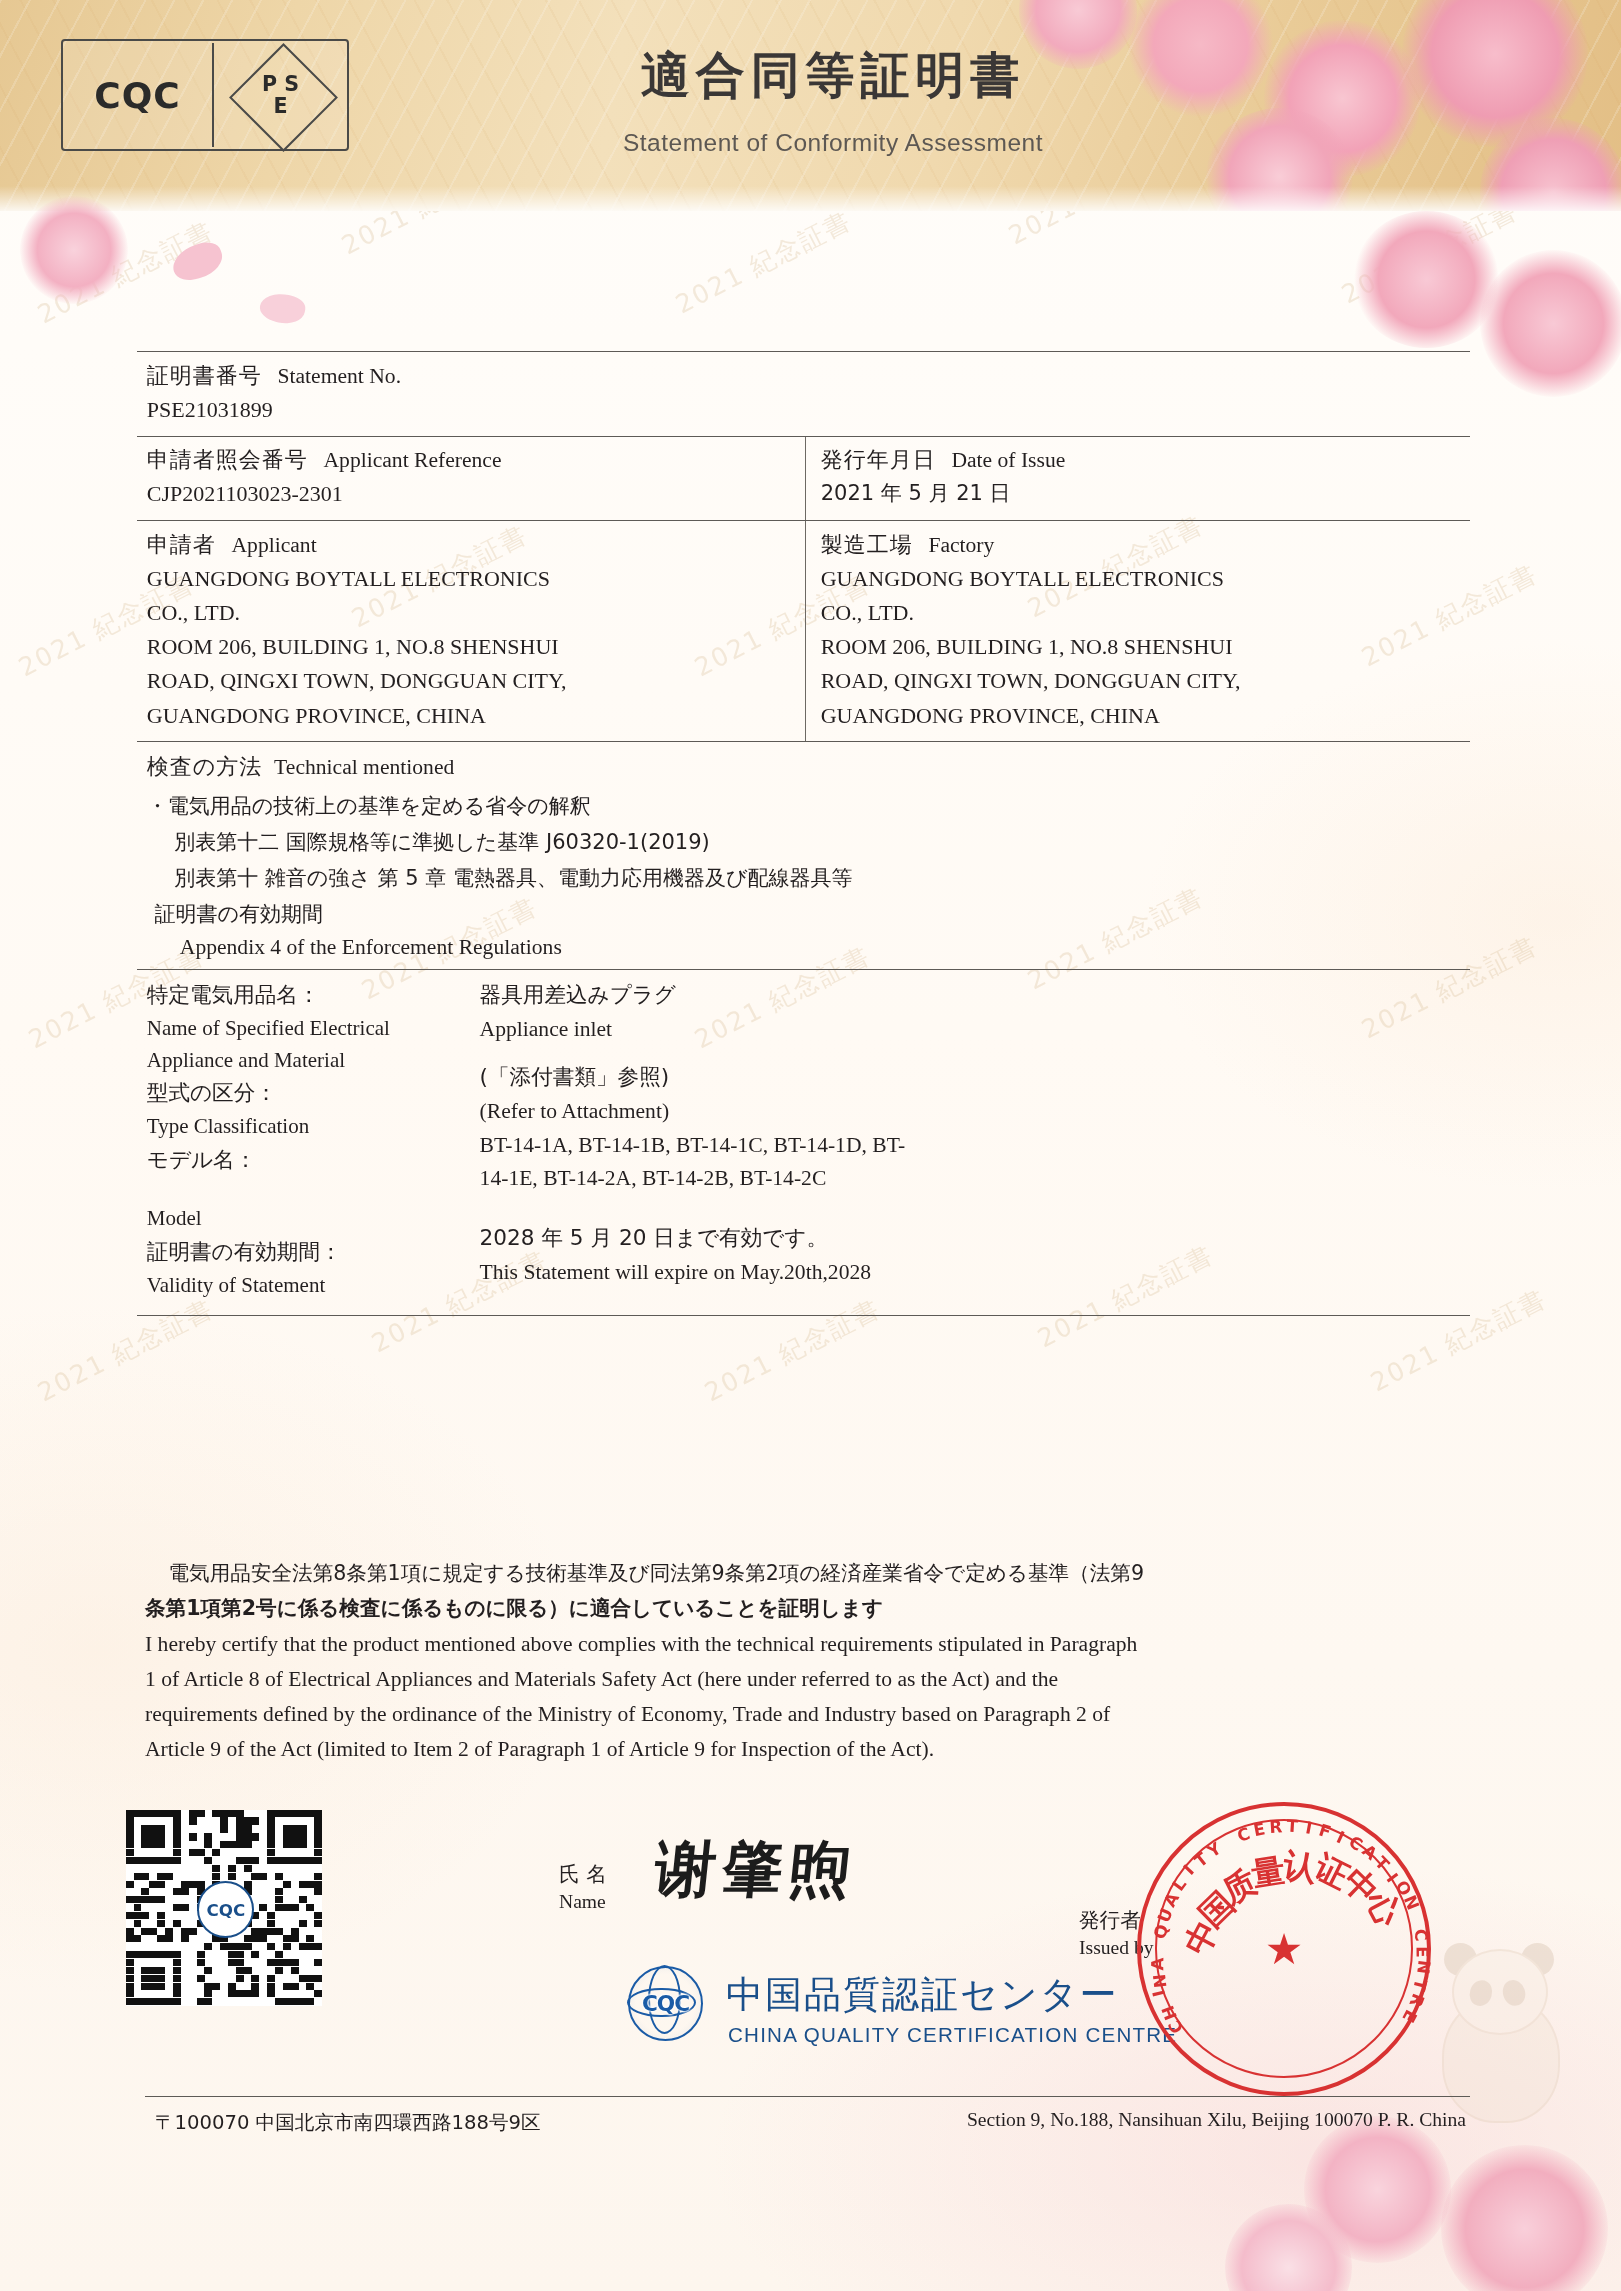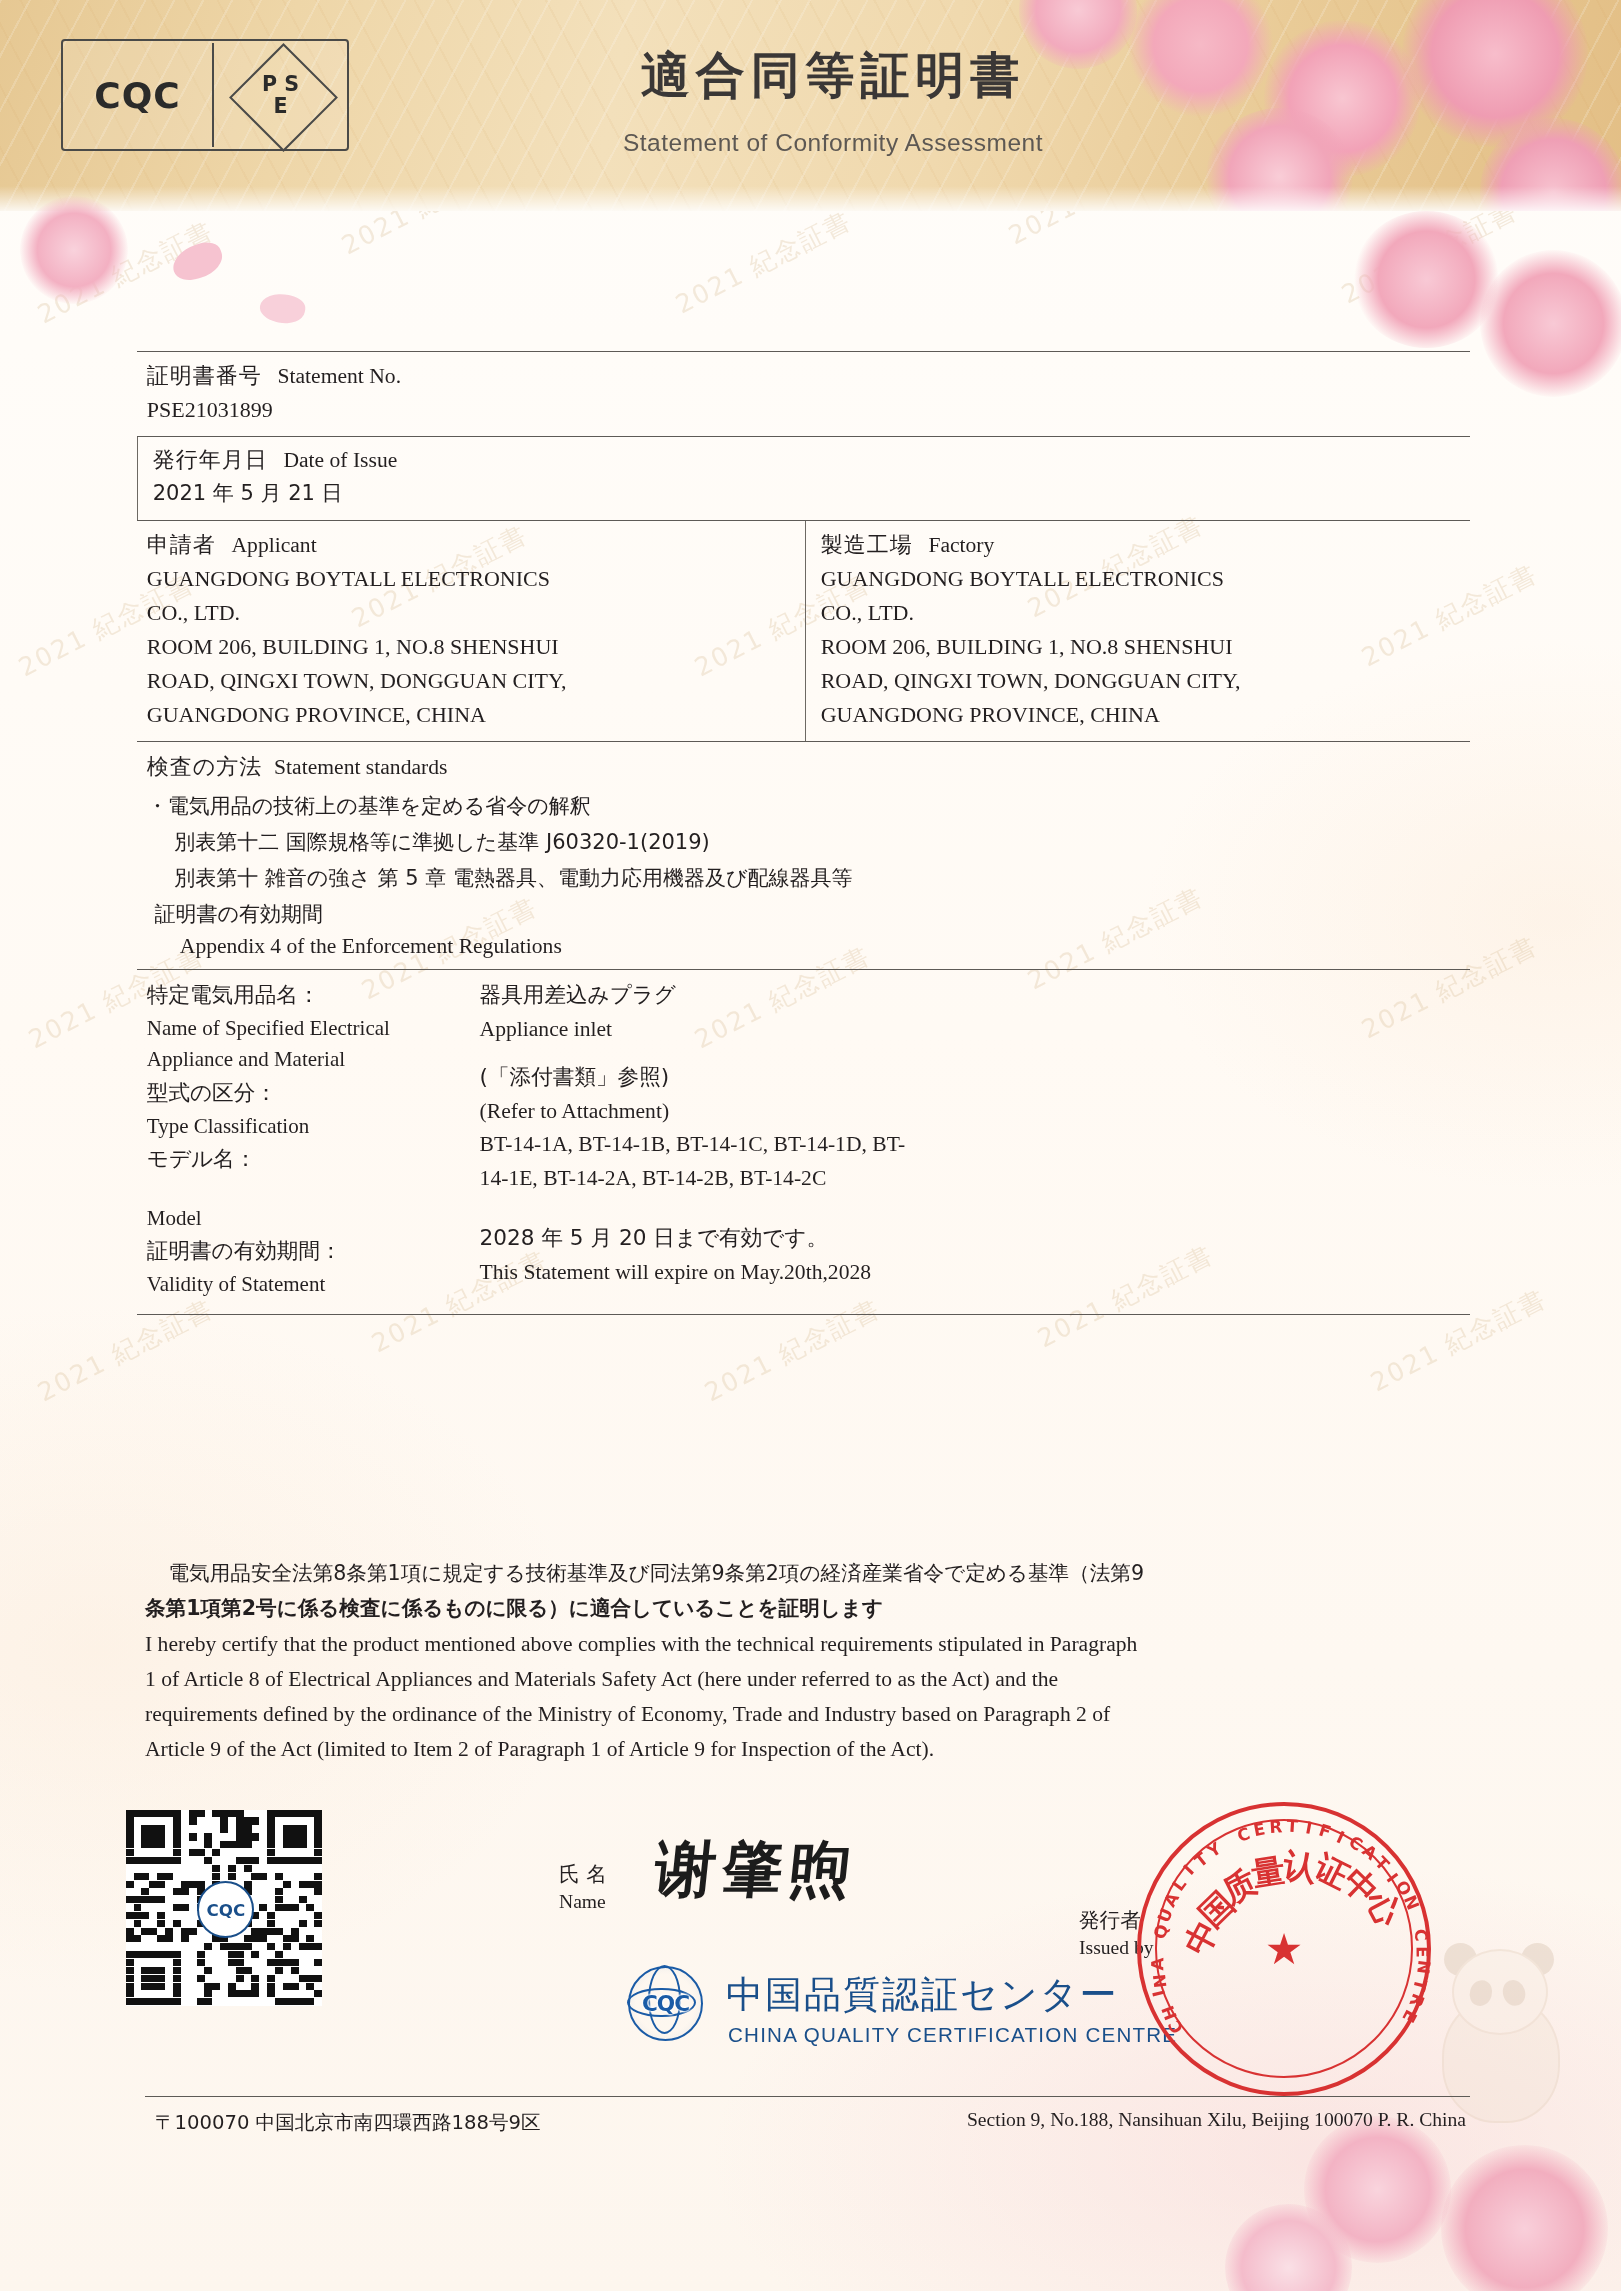--- a/index.html
+++ b/index.html
@@ -584,20 +584,27 @@
         <span class="lbl-jp">証明書番号</span>
         <span class="lbl-en">Statement No.</span>
       </div>
       <div class="value-line val">PSE21031899</div>
     </div>
   </div>
 
   <div class="rule"></div>
 
   <div class="row">
+    <div class="col-l">
+      <div class="label-line">
+        <span class="lbl-jp">申請者照会番号</span>
+        <span class="lbl-en">Applicant Reference</span>
+      </div>
+      <div class="value-line val">CJP2021103023-2301</div>
+    </div>
     <div class="col-r">
       <div class="label-line">
         <span class="lbl-jp">発行年月日</span>
         <span class="lbl-en">Date of Issue</span>
       </div>
       <div class="value-line val-jp">2021 年 5 月 21 日</div>
     </div>
   </div>
 
   <div class="rule"></div>
@@ -629,21 +636,21 @@
         <div class="val">GUANGDONG PROVINCE, CHINA</div>
       </div>
     </div>
   </div>
 
   <div class="rule"></div>
 
   <div class="tech-block">
     <div class="tech-head">
       <span class="lbl-jp">検査の方法</span>
-      <span class="lbl-en">Statement standards</span>
+      <span class="lbl-en">Technical mentioned</span>
     </div>
     <div class="tech-item">・電気用品の技術上の基準を定める省令の解釈</div>
     <div class="tech-item tech-indent-2">別表第十二 国際規格等に準拠した基準 J60320-1(2019)</div>
     <div class="tech-item tech-indent-2">別表第十 雑音の強さ 第 5 章 電熱器具、電動力応用機器及び配線器具等</div>
     <div class="tech-item tech-indent-1">証明書の有効期間</div>
     <div class="tech-en">Appendix 4 of the Enforcement Regulations</div>
   </div>
 
   <div class="rule"></div>
 

